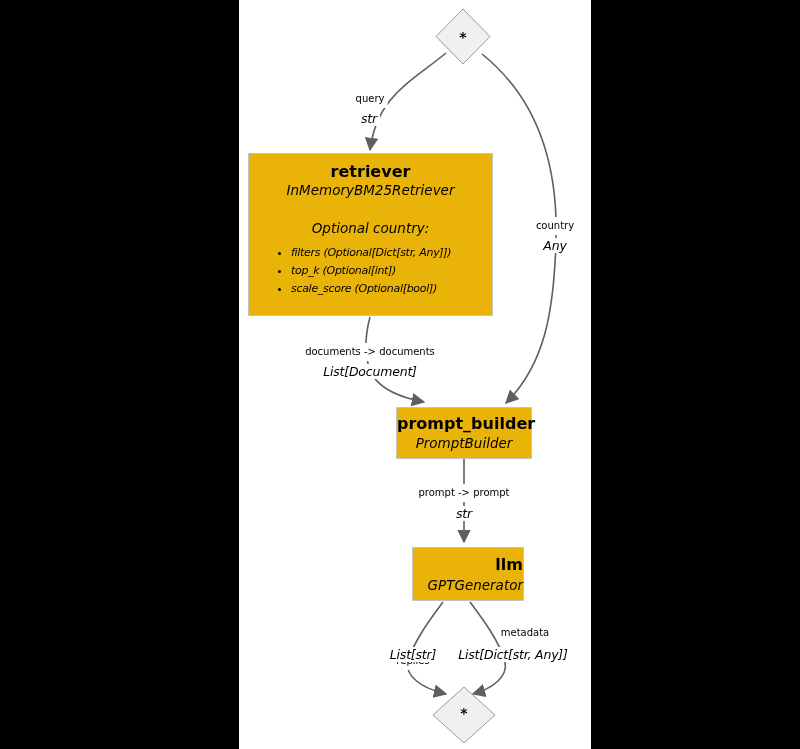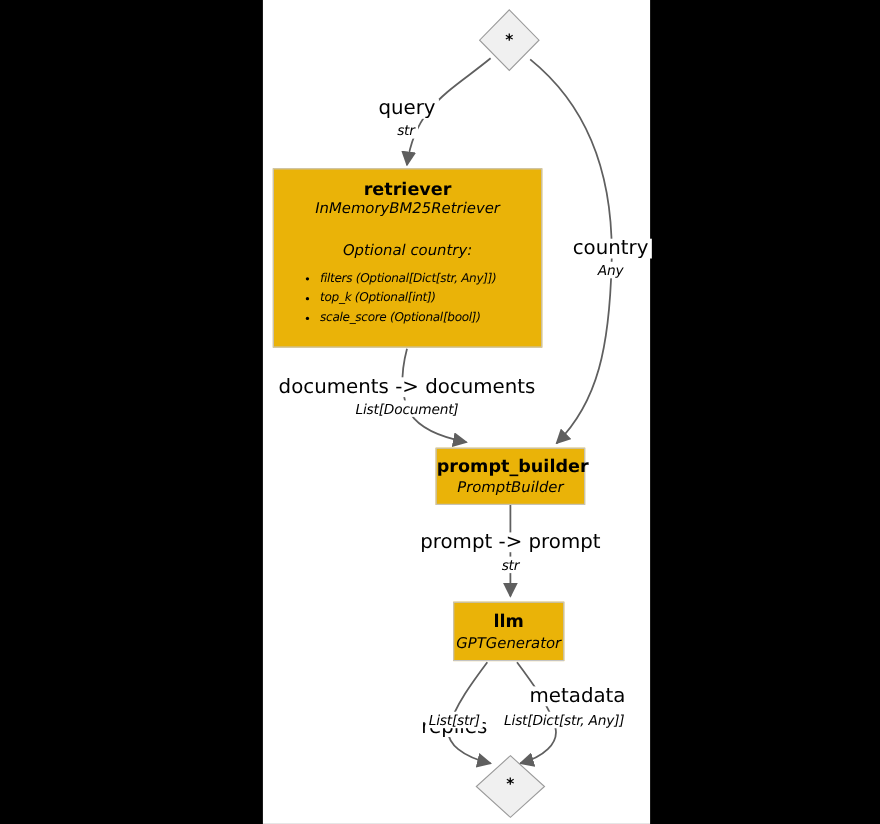--- a/index.html
+++ b/index.html
@@ -16,21 +16,21 @@
   .node-title{position:absolute;left:0;width:100%;font-weight:bold;font-size:16px;}
   .node-type{position:absolute;left:0;width:100%;font-style:italic;font-size:13.5px;}
   .section-heading{position:absolute;left:0;width:100%;font-style:italic;font-size:13.5px;}
   .opt-list{
     position:absolute;left:16px;top:92px;margin:0;padding:0 0 0 26px;text-align:left;
     font-style:italic;font-size:11px;letter-spacing:-0.3px;
   }
   .opt-list li{margin:0 0 5px 0;line-height:13px;white-space:nowrap;}
   .elabel{
     position:absolute;z-index:2;transform:translateX(-50%);white-space:nowrap;
-    font-size:18px;background:#fff;padding:0 3px;line-height:18px;
+    font-size:10px;background:#fff;padding:0 3px;line-height:18px;
   }
   .etype{font-style:italic;font-size:12.5px;letter-spacing:-0.2px;line-height:15px;}
   .star{
     position:absolute;z-index:3;transform:translateX(-50%);
     font-weight:bold;font-size:14px;line-height:14px;
   }
 </style>
 </head>
 <body>
 
@@ -72,21 +72,21 @@
       <li>top_k (Optional[int])</li>
       <li>scale_score (Optional[bool])</li>
     </ul>
   </div>
 
   <div class="node-box" style="left:157px;top:407px;width:136px;height:52px;">
     <div class="node-title" style="top:6px;">prompt_builder</div>
     <div class="node-type" style="top:27px;">PromptBuilder</div>
   </div>
 
-  <div class="node-box" style="left:173px;top:547px;width:101px;height:54px;">
+  <div class="node-box" style="left:173px;top:547px;width:112px;height:54px;text-align:right;">
     <div class="node-title" style="top:7px;">llm</div>
     <div class="node-type" style="top:29px;">GPTGenerator</div>
   </div>
 
   <div class="elabel" style="left:131px;top:90px;">query</div>
   <div class="elabel etype" style="left:130px;top:111px;">str</div>
 
   <div class="elabel" style="left:316px;top:217px;">country</div>
   <div class="elabel etype" style="left:316px;top:238px;">Any</div>
 

